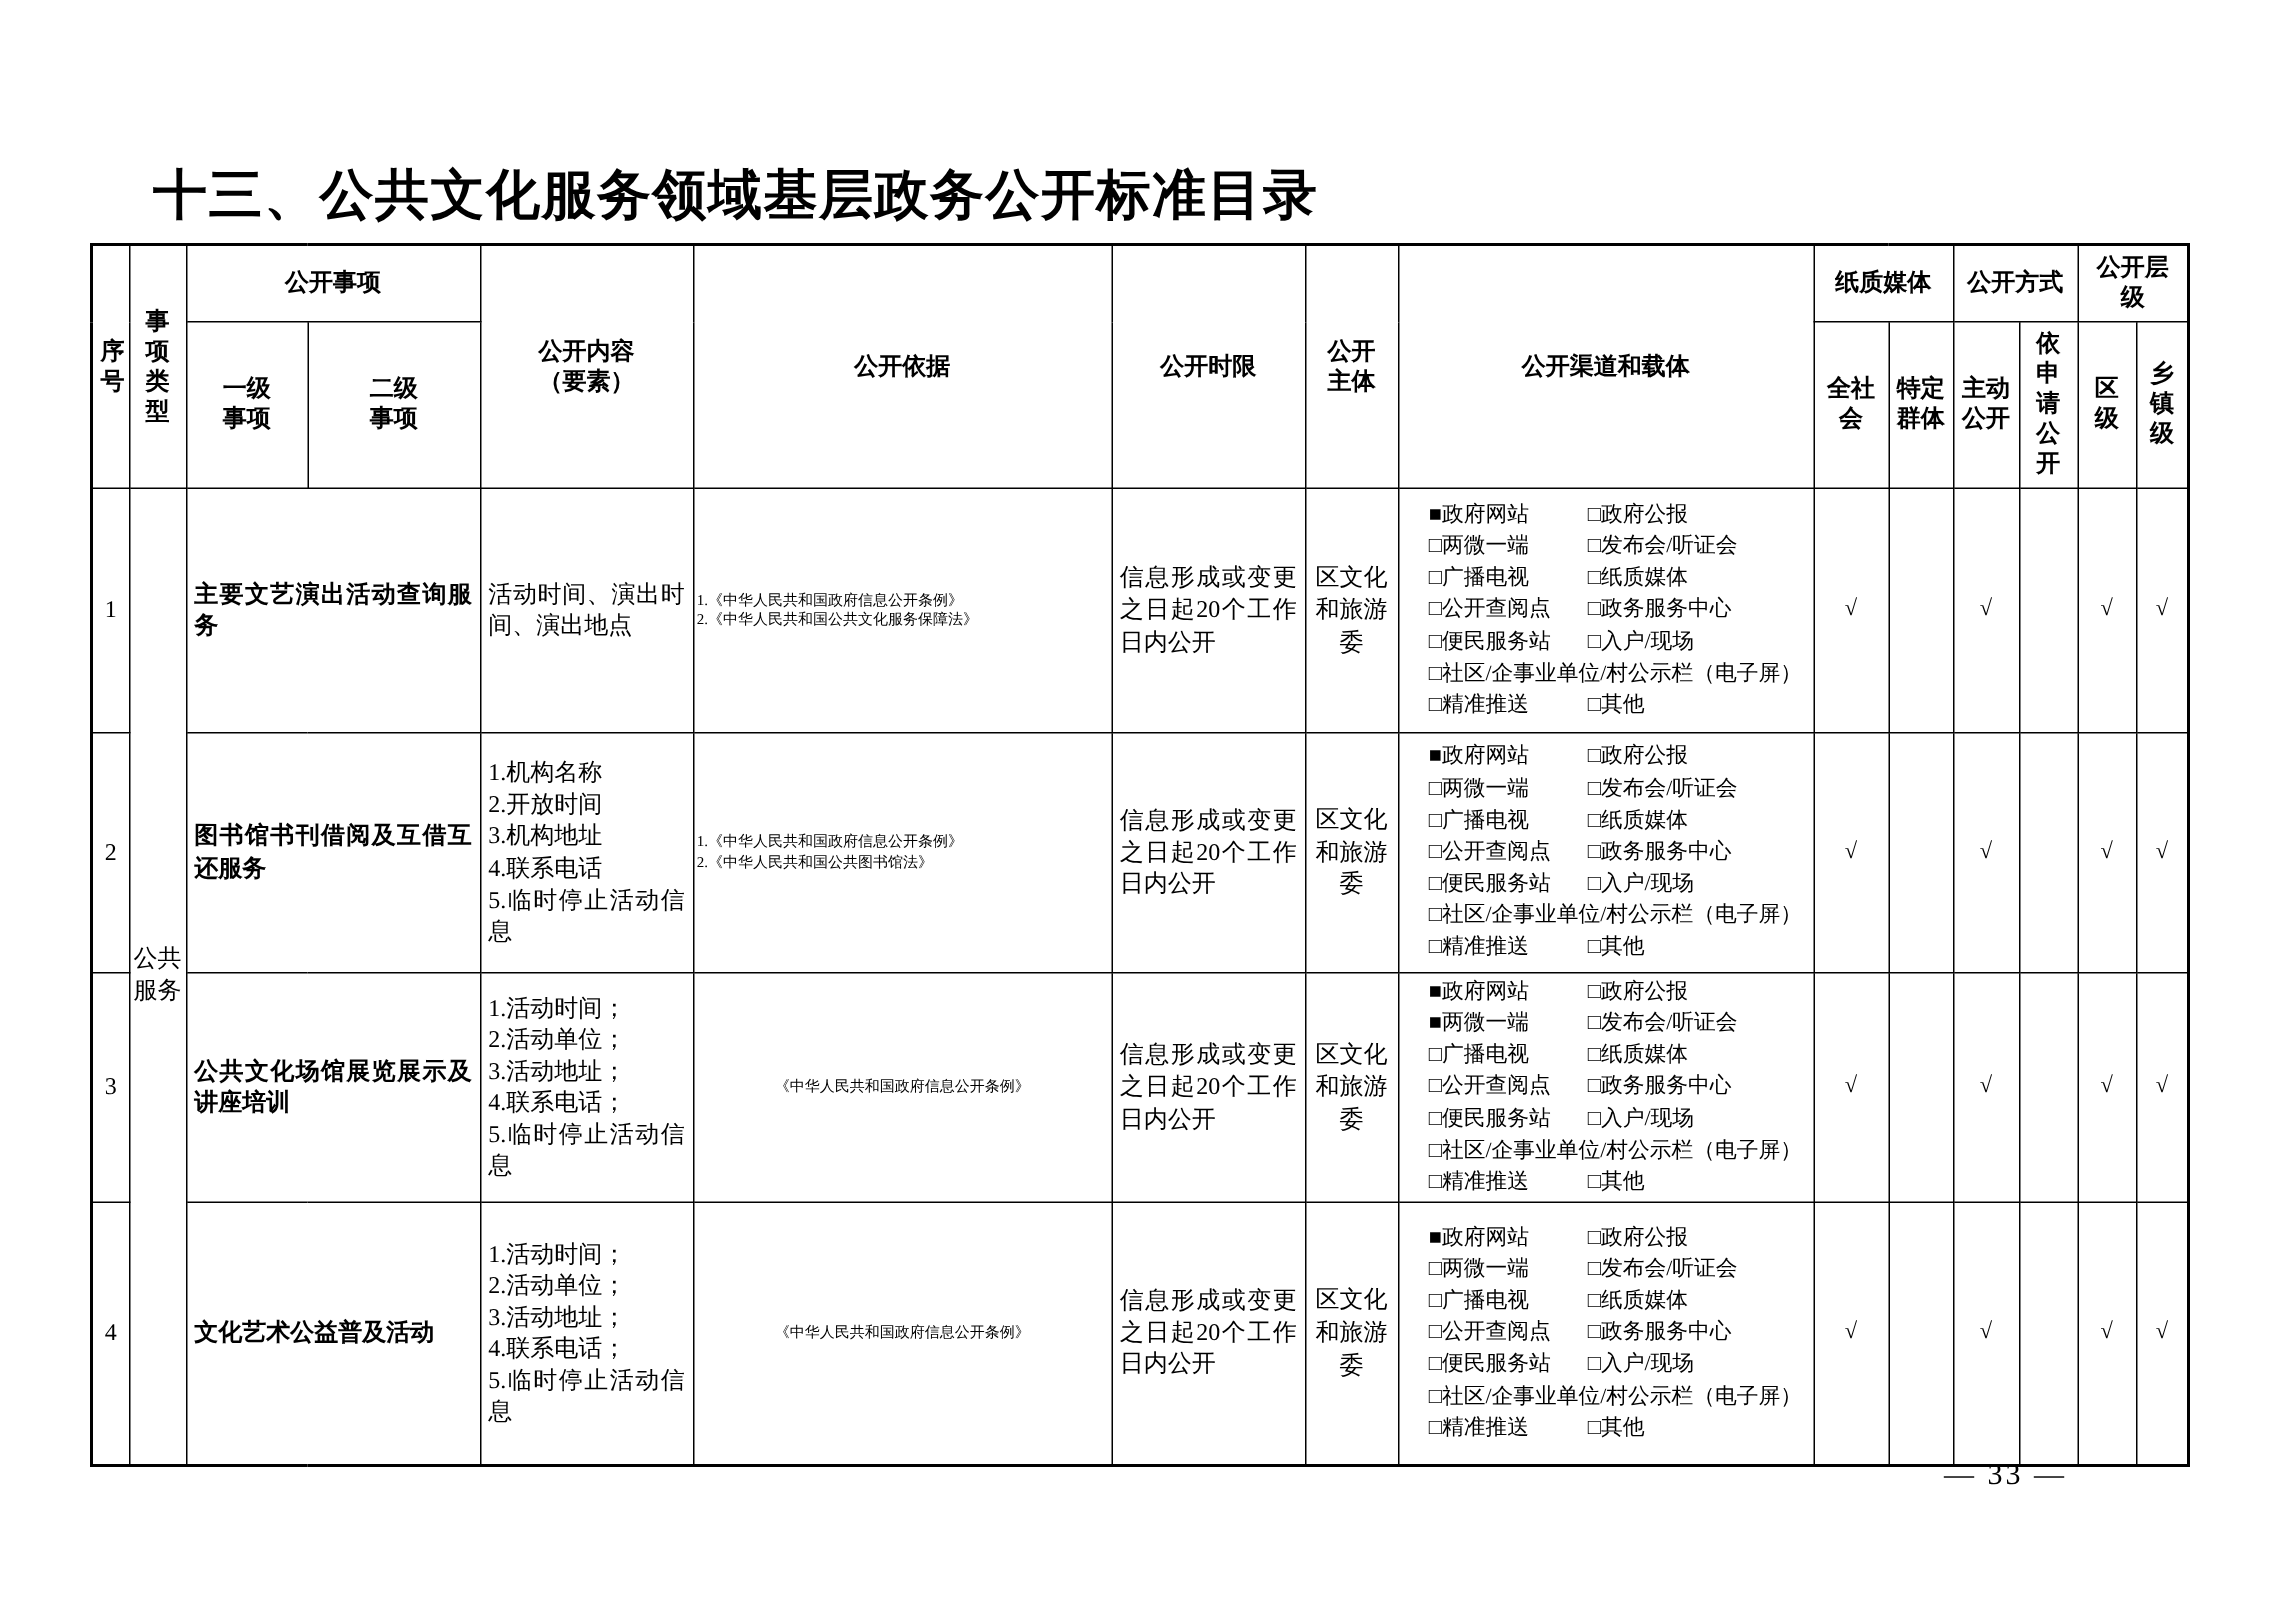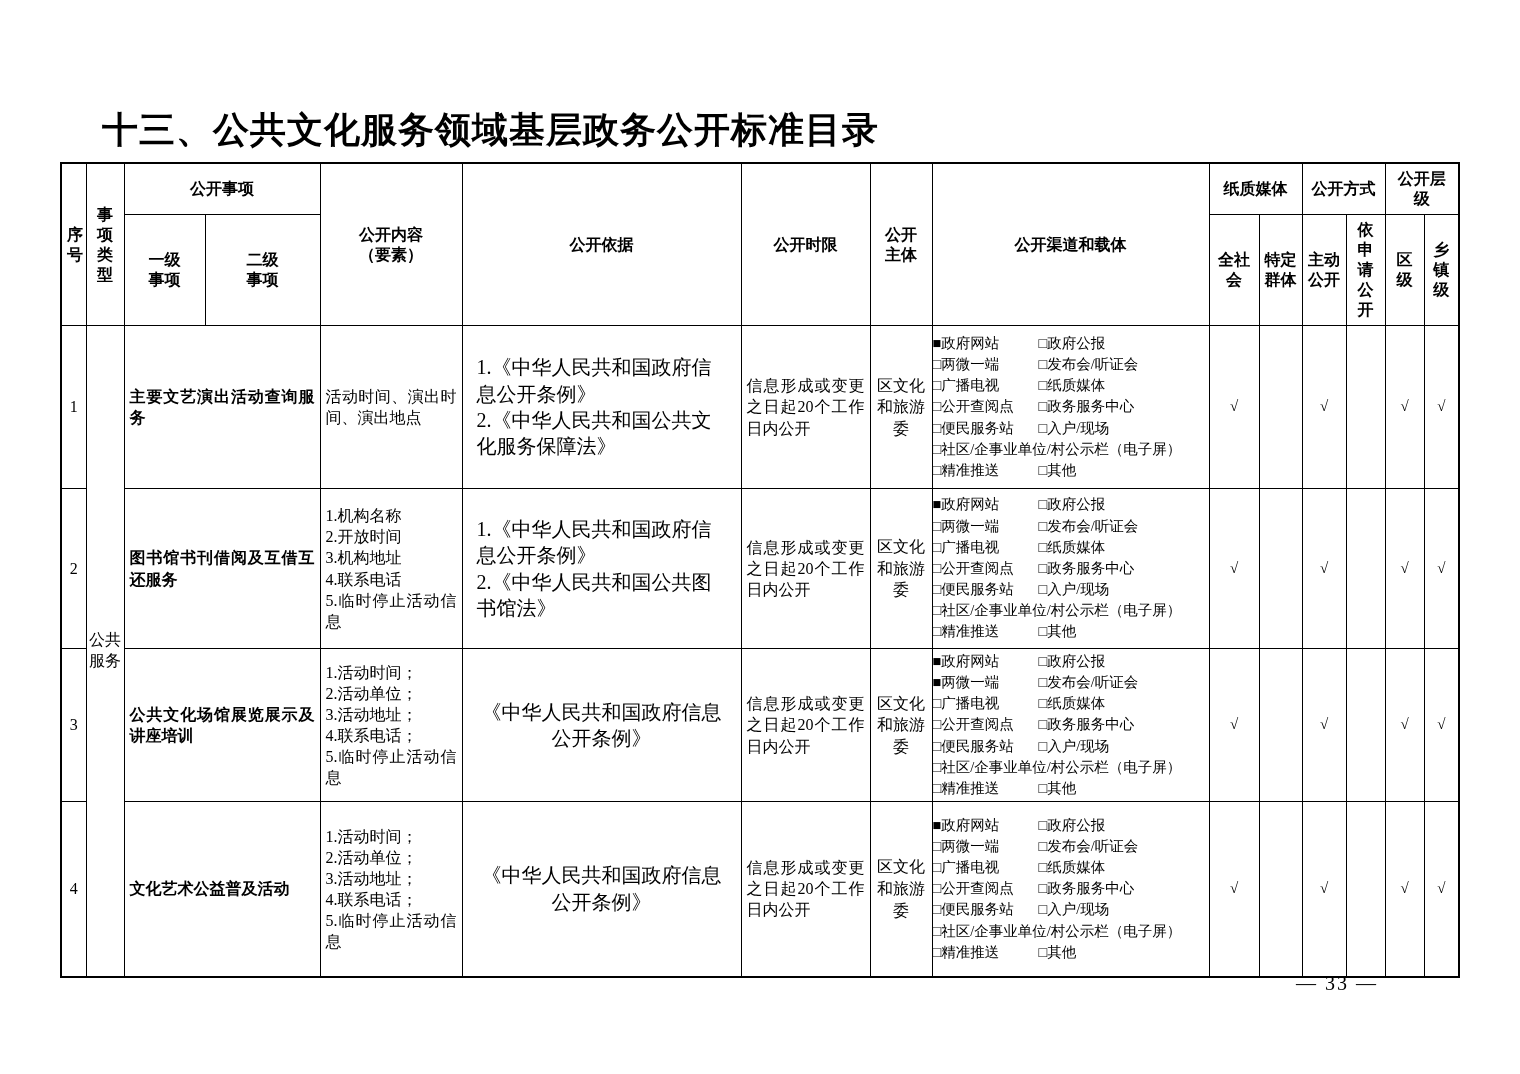--- a/index.html
+++ b/index.html
@@ -45,25 +45,25 @@
   }
   .doc-table td {
     font-size: 16px;
     line-height: 1.32;
     padding: 2px 1px;
   }
   td.c-seq      { text-align: center; }
   td.c-category { text-align: center; white-space: pre-line; line-height: 1.3; }
   td.c-name     { text-align: justify; padding: 2px 5px; font-weight: bold; }
   td.c-content  { text-align: justify; white-space: pre-line; padding: 2px 5px; }
-  td.c-basis    { text-align: left; white-space: pre-line; font-size: 20px; padding: 1px 14px; }
+  td.c-basis    { text-align: left; white-space: pre-line; font-size: 10px; padding: 1px 2px; }
   td.c-basis.center { text-align: center; }
   td.c-time     { text-align: justify; padding: 2px 5px; }
   td.c-subject  { text-align: center; line-height: 1.35; }
-  td.c-channels { padding: 2px 0; }
+  td.c-channels { padding: 2px 20px; }
   td.c-check    { text-align: center; font-size: 15px; }
   .channel-grid {
     display: grid;
     grid-template-columns: 106px 1fr;
     font-size: 14.5px;
     line-height: 1.46;
   }
   .channel-grid .channel-item { white-space: nowrap; }
   .channel-grid .channel-item.full { grid-column: 1 / -1; }
   .page-number {

